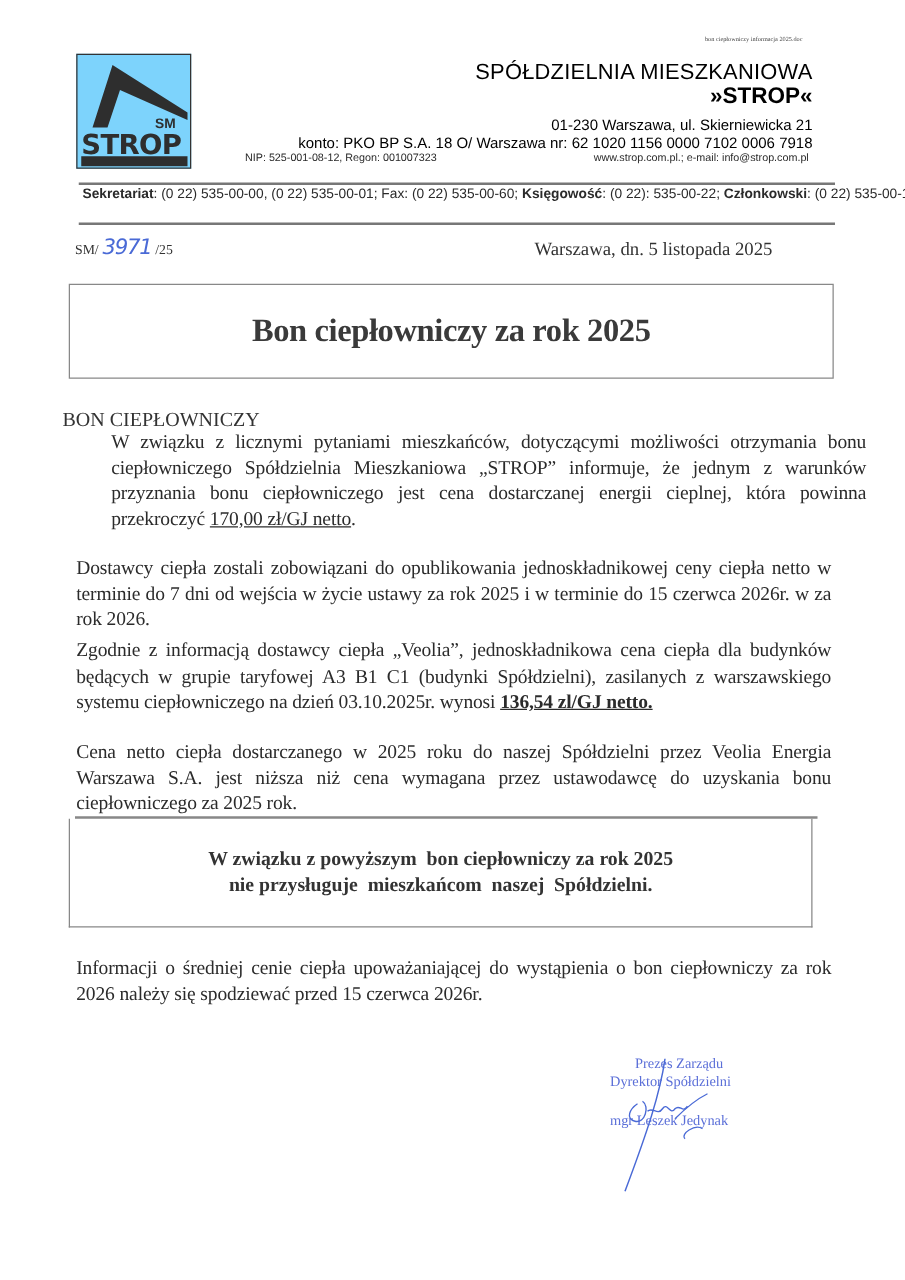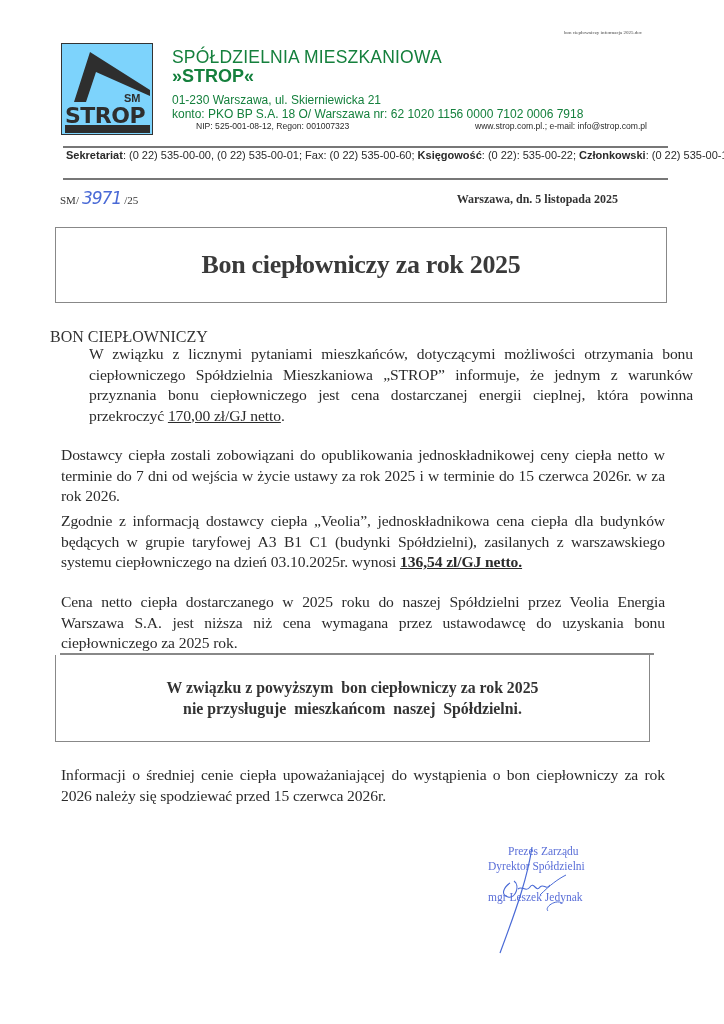--- a/index.html
+++ b/index.html
@@ -4,39 +4,39 @@
   <style>
     * { box-sizing: border-box; margin: 0; padding: 0; }
     html, body { width: 724px; height: 1024px; background: #ffffff; overflow: hidden; }
     body { position: relative; color: #2b2b2b; font-family: "Liberation Serif", serif; }
 
     .filename { position: absolute; top: 30px; right: 82px; font-size: 5px; color: #444; font-family: "Liberation Serif", serif; }
 
     .logo { position: absolute; left: 61px; top: 43px; width: 92px; height: 92px; border: 1.5px solid #333; background: #7dd3fc; overflow: hidden; }
     .logo svg { display: block; }
 
-    .org { position: absolute; left: 172px; width: 460px; text-align: left; font-family: "Liberation Sans", sans-serif; color: #15803d; }
+    .org { position: absolute; left: 190px; width: 460px; text-align: right; font-family: "Liberation Sans", sans-serif; color: #000000; }
     .org-name { top: 47px; font-size: 17.5px; letter-spacing: 0.2px; }
     .org-strop { top: 66px; font-size: 18px; font-weight: bold; }
     .org-address { top: 93px; font-size: 12px; }
     .org-account { top: 107px; font-size: 12px; }
     .org-ids { position: absolute; top: 121px; font-family: "Liberation Sans", sans-serif; font-size: 8.6px; color: #2a2a2a; }
     .org-ids.left { left: 196px; }
     .org-ids.right { right: 77px; }
 
     .rule { position: absolute; left: 63px; width: 605px; height: 1.5px; background: #777; }
     .rule.top { top: 146px; }
     .rule.bottom { top: 178px; }
 
     .contacts { position: absolute; left: 66px; top: 149px; width: 610px; font-family: "Liberation Sans", sans-serif; font-size: 11px; line-height: 12.5px; color: #2a2a2a; white-space: nowrap; }
     .contacts b { font-weight: bold; }
 
     .refno { position: absolute; left: 60px; top: 188px; font-size: 11px; color: #333; }
     .refno .hand { font-family: "DejaVu Sans", sans-serif; color: #4a6ad6; font-size: 17px; font-style: italic; font-weight: 300; letter-spacing: -1px; margin: 0 3px; }
-    .date { position: absolute; right: 106px; top: 192px; font-size: 12px; color: #333; font-weight: bold; }
+    .date { position: absolute; right: 106px; top: 192px; font-size: 15px; color: #333; }
 
     .title-box { position: absolute; left: 55px; top: 227px; width: 612px; height: 76px; border: 1.5px solid #888; display: flex; align-items: center; justify-content: center; }
     .title-box h1 { font-size: 26px; font-weight: bold; color: #3a3a3a; font-family: "Liberation Serif", serif; letter-spacing: -0.3px; }
 
     .section-title { position: absolute; left: 50px; width: 630px; top: 328px; text-align: left; font-size: 16px; font-weight: normal; color: #333; }
 
     .para { position: absolute; left: 61px; width: 604px; font-size: 15.6px; line-height: 20.5px; text-align: justify; color: #2b2b2b; letter-spacing: -0.1px; }
     .para u { text-decoration: underline; }
     .para .strong-u { font-weight: bold; text-decoration: underline; }
     .p1 { top: 344px; margin-left: 28px; }

